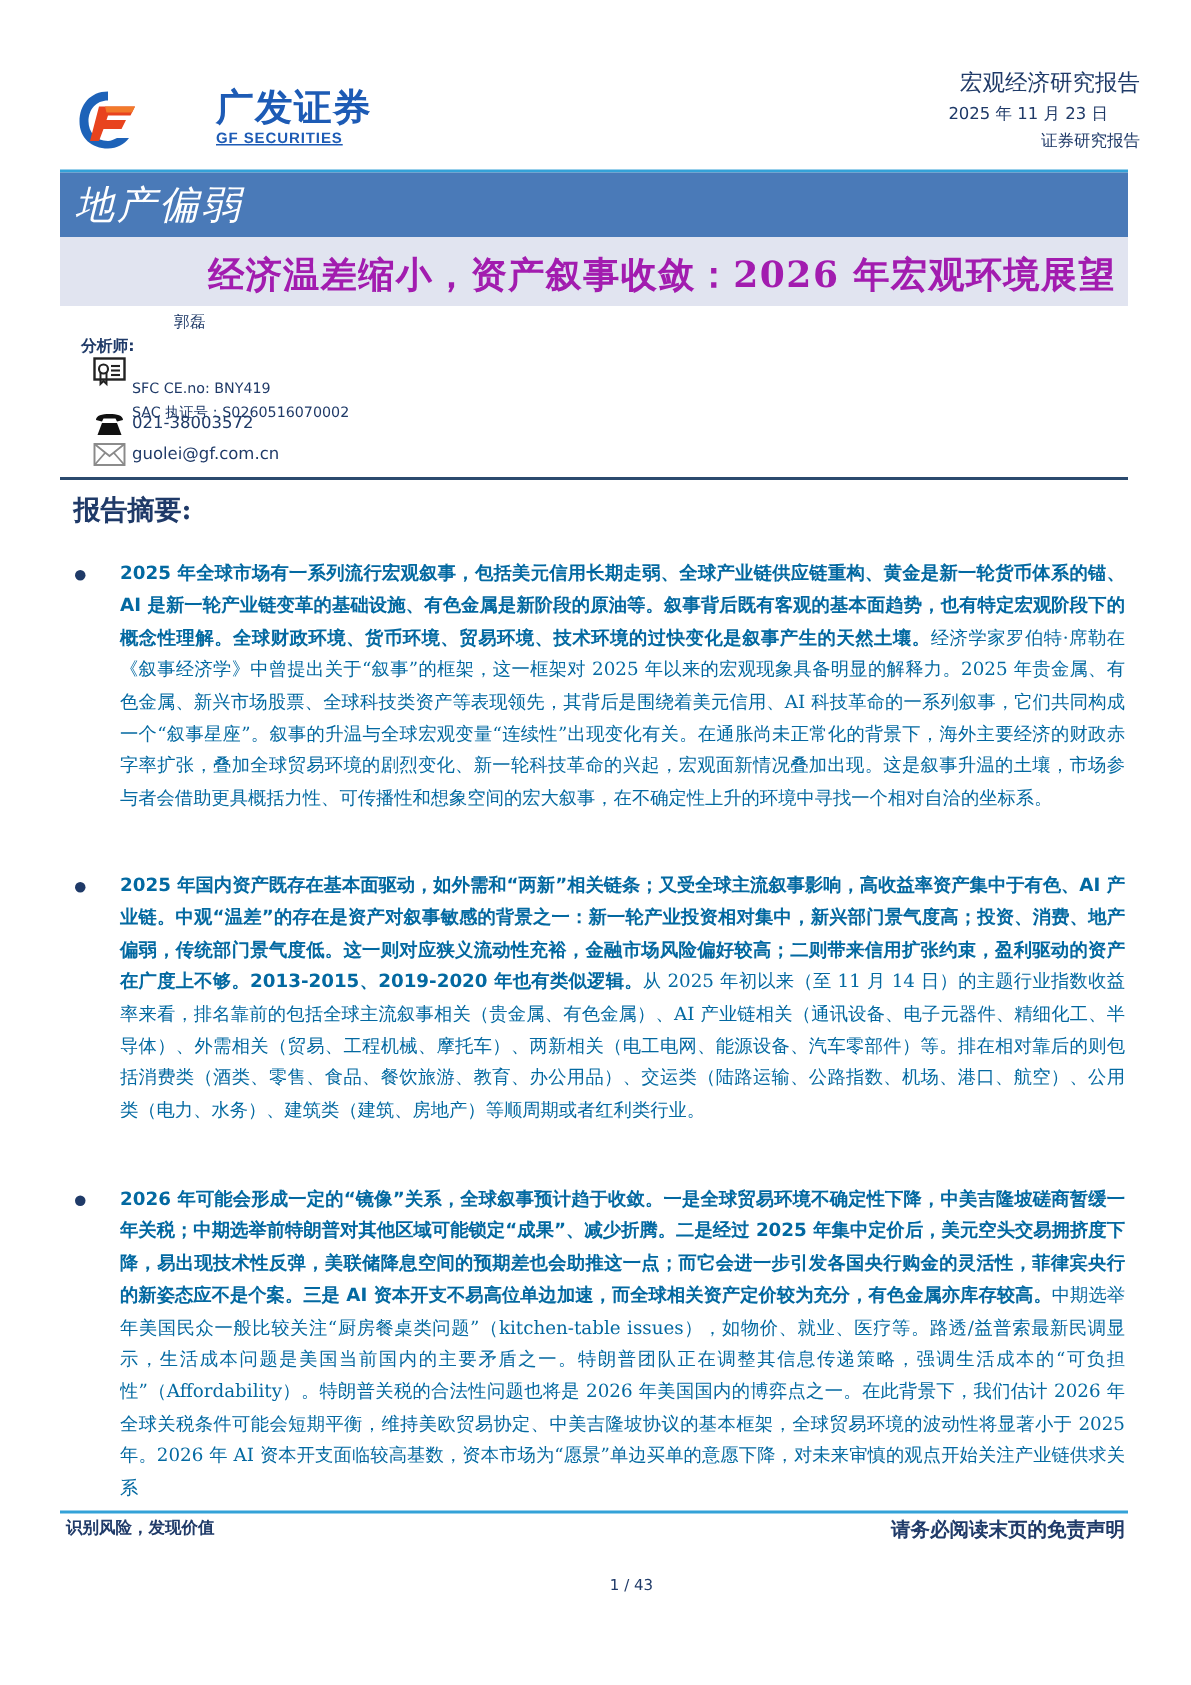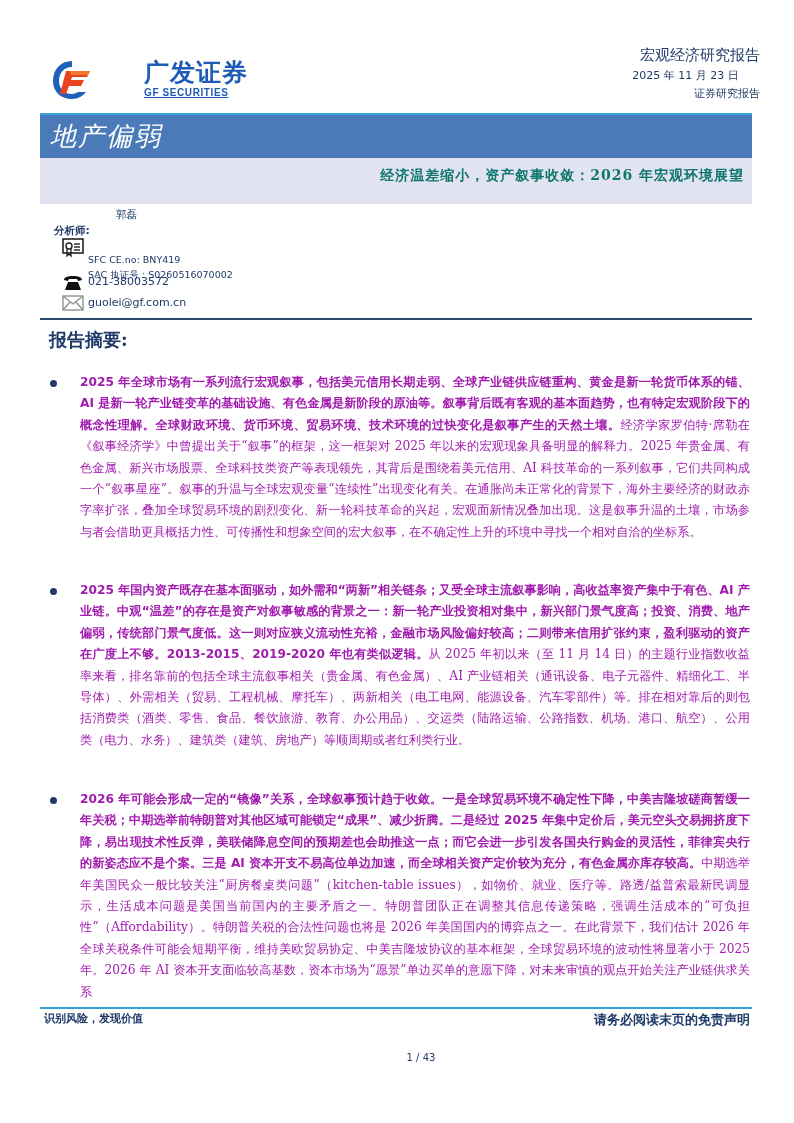--- a/index.html
+++ b/index.html
@@ -16,36 +16,36 @@
 
     .hdr-right { position: absolute; right: 34px; top: 44px; text-align: right; color: #1f3a68; }
     .hdr-right .t1 { font-size: 15px; line-height: 22px; margin-left: 29px; }
     .hdr-right .t2 { font-size: 11px; line-height: 19px; text-align: center; }
     .hdr-right .t3 { font-size: 11px; line-height: 18px; }
 
     .top-rule { position: absolute; left: 40px; width: 712px; top: 113px; height: 2px; background: #34a2d8; }
     .band1 { position: absolute; left: 40px; width: 712px; top: 115px; height: 43px; background: #4a7ab8; }
     .band1 span { position: absolute; left: 10px; top: 4px; font-family: "DejaVu Serif", serif; font-size: 26px; color: #ffffff; letter-spacing: 2px; font-style: italic; }
     .band2 { position: absolute; left: 40px; width: 712px; top: 158px; height: 46px; background: #e1e4f0; }
-    .band2 span { position: absolute; right: 8px; top: 9px; font-family: "DejaVu Serif", serif; font-size: 14px; font-weight: bold; color: #0f766e; letter-spacing: 1px; }
+    .band2 span { position: absolute; right: 8px; top: 9px; font-family: "DejaVu Serif", serif; font-size: 24px; font-weight: bold; color: #a21caf; letter-spacing: 1px; }
 
     .analyst { position: absolute; left: 54px; top: 208px; font-size: 10.5px; color: #1f3a68; }
     .analyst .lbl { position: absolute; left: 0; top: 0; white-space: nowrap; font-weight: bold; margin-top: 16px; }
     .analyst .name { position: absolute; left: 62px; top: 0; white-space: nowrap; font-family: "DejaVu Serif", serif; }
     .info-row { position: absolute; left: 88px; font-size: 9.5px; white-space: nowrap; color: #1f3a68; }
     .info-row.big { font-size: 11px; }
     .icon { position: absolute; left: 62px; }
     .mid-rule { position: absolute; left: 40px; width: 712px; top: 318px; height: 2px; background: #2b4a6e; }
 
     .summary-title { position: absolute; left: 49px; top: 328px; font-family: "DejaVu Serif", serif; font-size: 18px; font-weight: bold; color: #1f3a68; }
     .bullet { position: absolute; left: 0; width: 794px; }
     .dot { position: absolute; left: 50px; width: 7px; height: 7px; border-radius: 50%; background: #1f3a68; }
     .para {
       position: absolute; left: 80px; width: 670px;
-      font-size: 12.2px; line-height: 21.4px; color: #a21caf;
+      font-size: 12.2px; line-height: 21.4px; color: #0369a1;
       text-align: justify; text-align-last: left;
       font-family: "DejaVu Serif", serif;
     }
     .para b { font-family: "DejaVu Sans", sans-serif; font-weight: bold; }
 
     .foot-rule { position: absolute; left: 40px; width: 712px; top: 1007px; height: 2px; background: #34a2d8; }
     .foot-left { position: absolute; left: 44px; top: 1011px; font-size: 11px; font-weight: bold; color: #1f3a68; }
     .foot-right { position: absolute; right: 44px; top: 1011px; font-size: 13px; font-weight: bold; color: #1f3a68; }
     .page-num { position: absolute; left: 0; width: 794px; text-align: center; top: 1052px; font-size: 10px; color: #1f3a68; padding-left: 24px; }
   </style>

